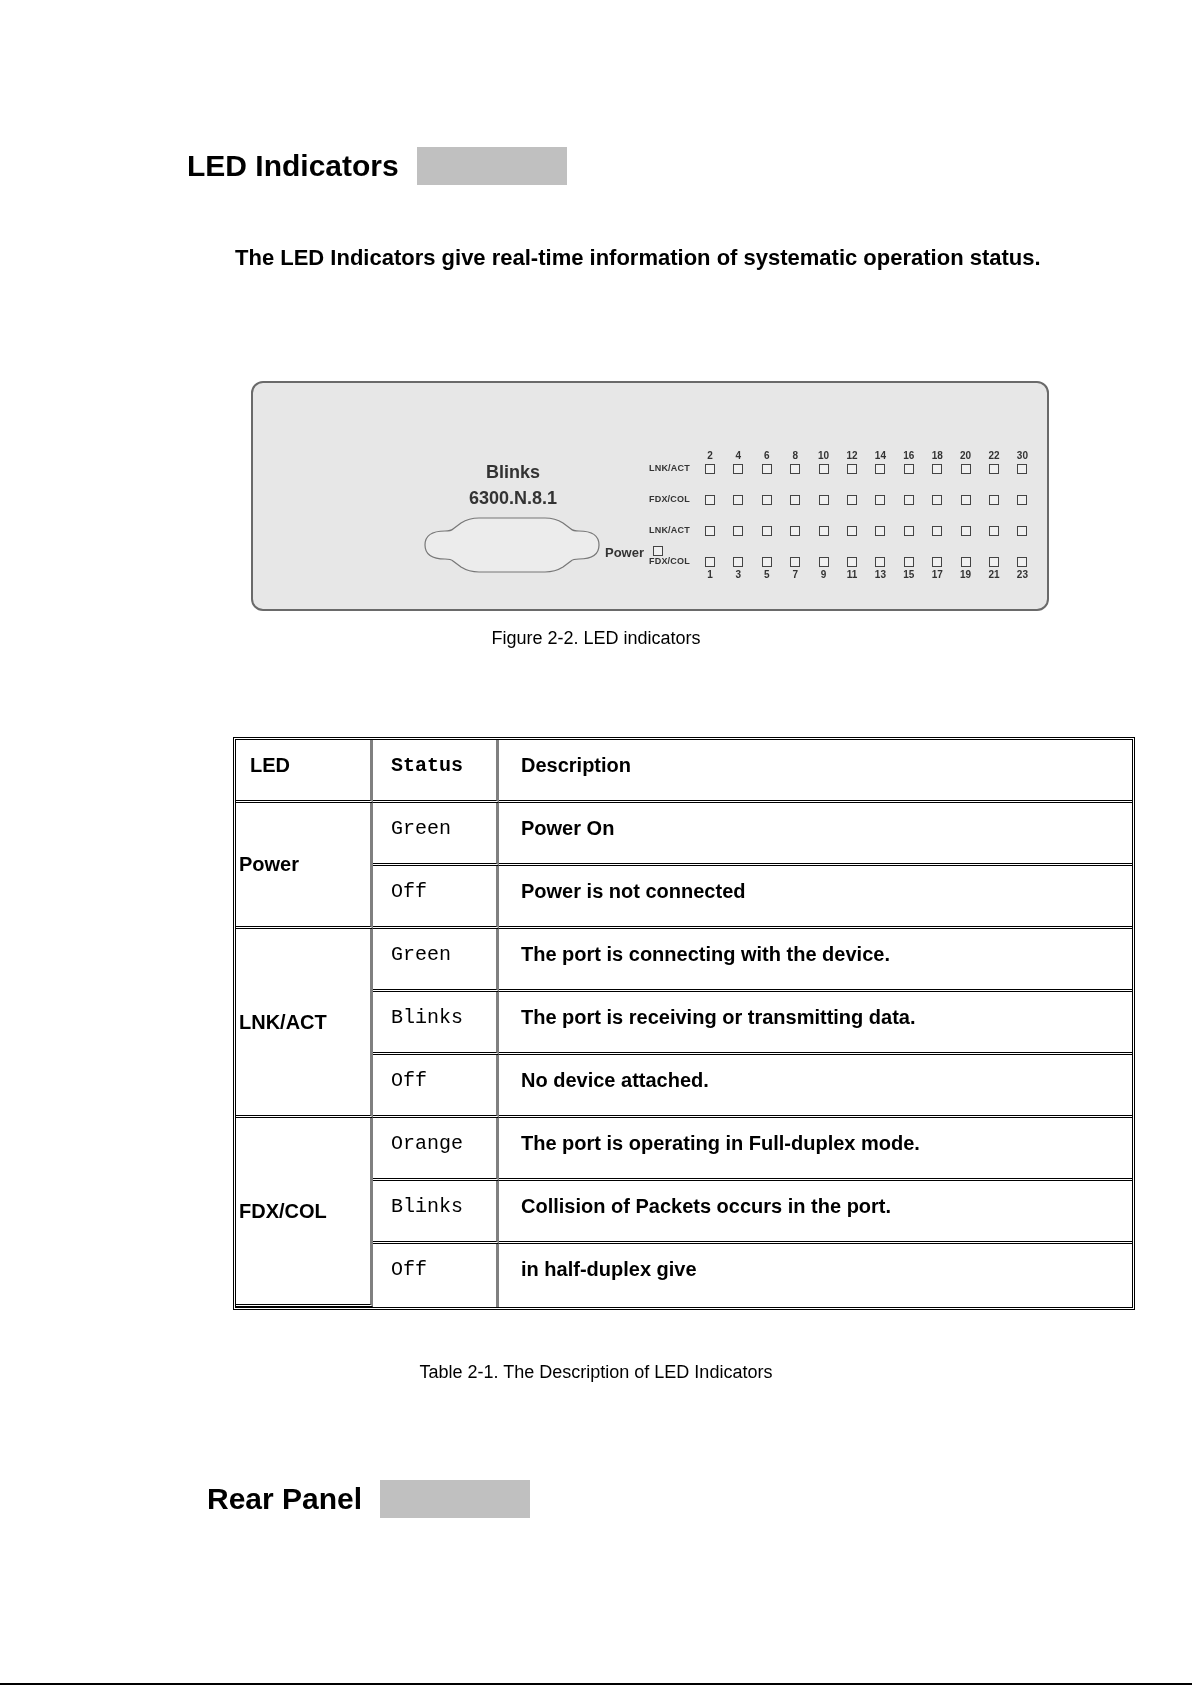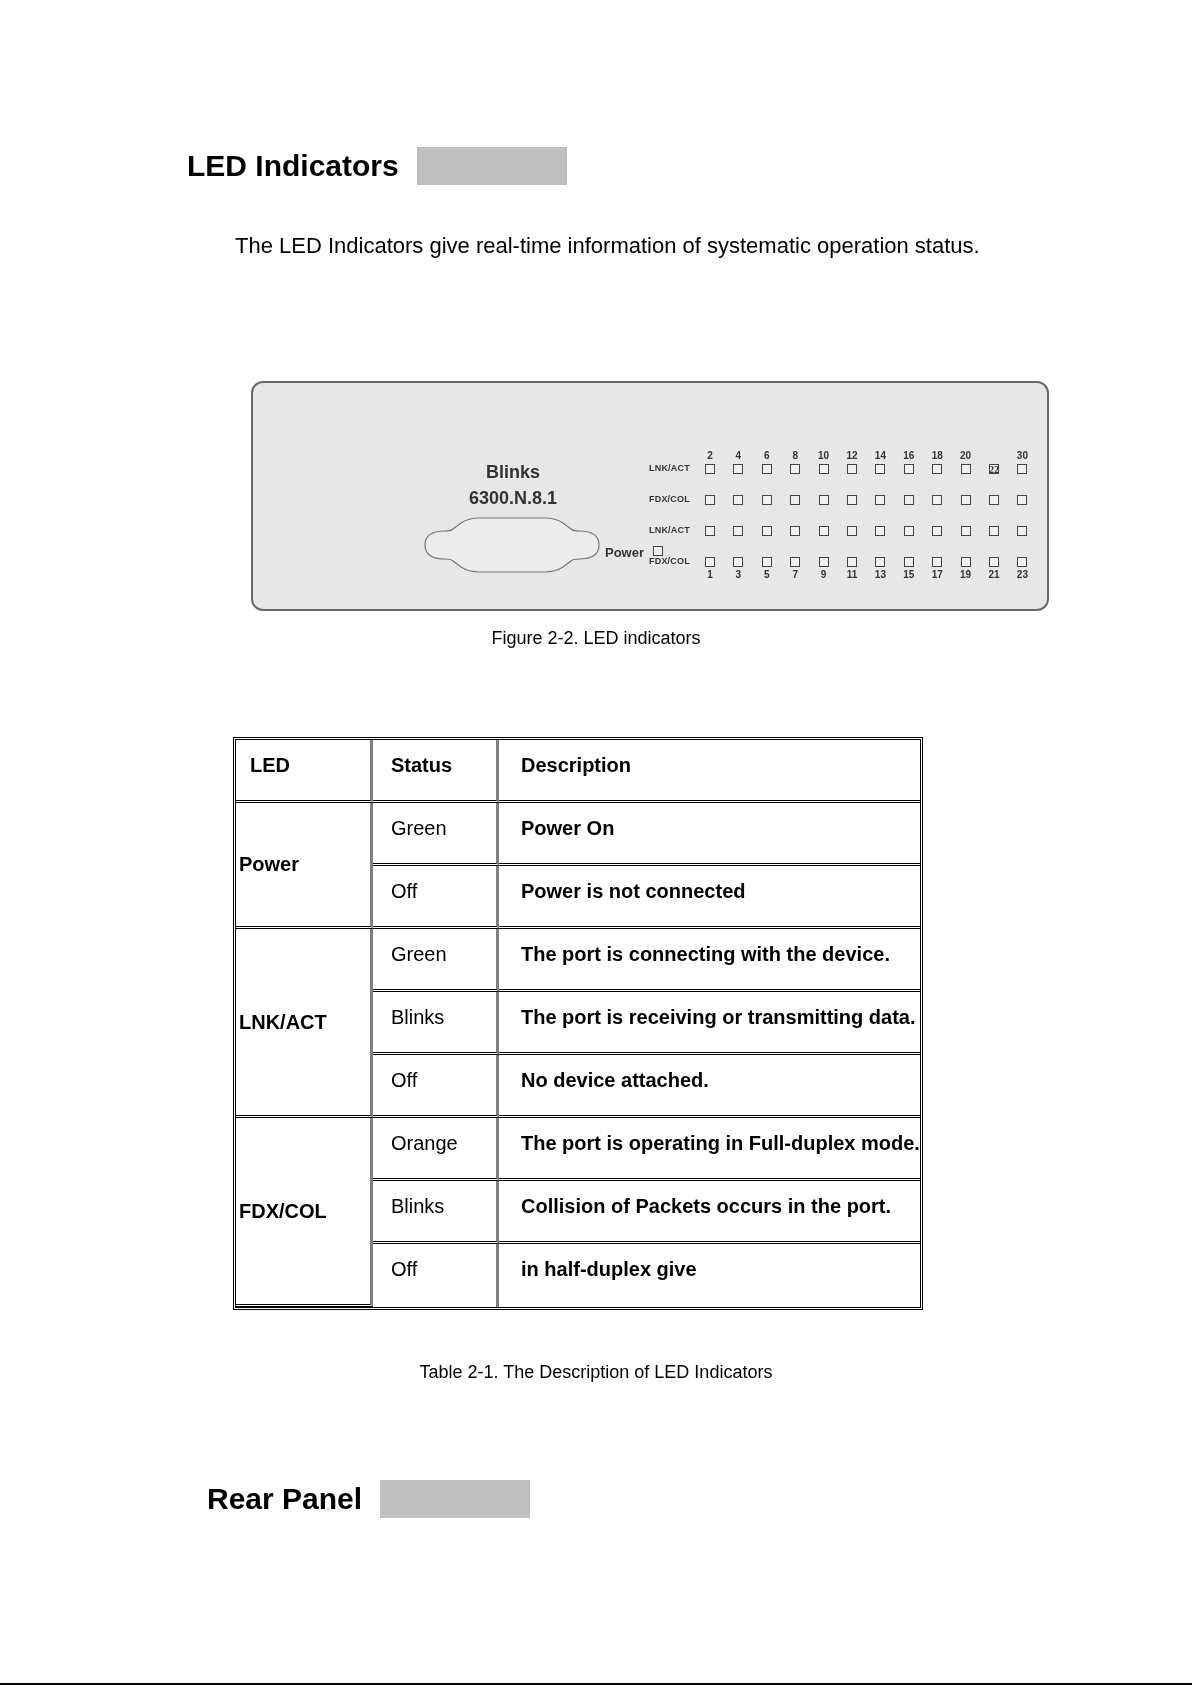--- a/index.html
+++ b/index.html
@@ -22,47 +22,47 @@
     .console-label { position: absolute; left: 210px; top: 76px; width: 100px; text-align: center;
       font-weight: bold; font-size: 18px; color: #333; line-height: 26px; }
     .port-label { position: absolute; font-weight: bold; font-size: 9px; color: #333; letter-spacing: 0.2px; }
     .led { position: absolute; width: 8px; height: 8px; border: 1.5px solid #444; background: #f0f0f0; }
     .port-num { position: absolute; font-weight: bold; font-size: 10px; color: #333; width: 20px; text-align: center; }
     .power-label { position: absolute; font-weight: bold; font-size: 13px; color: #333; }
 
     .caption { position: absolute; font-size: 18px; text-align: center; width: 1192px; left: 0; }
 
     table.led-table {
-      position: absolute; left: 233px; top: 737px; width: 690px;
+      position: absolute; left: 233px; top: 737px; width: 902px;
       border-collapse: separate; border-spacing: 0;
       border: 3px double #000; font-size: 20px;
     }
     table.led-table td {
       border-right: 3px solid #808080; border-bottom: 3px double #000; vertical-align: top;
       padding: 0; height: 63px; box-sizing: border-box;
     }
     table.led-table td:last-child { border-right: none; }
     table.led-table tr:last-child td { border-bottom: none; }
     td.c-led { width: 137px; vertical-align: middle !important; font-weight: bold; padding-left: 3px !important; }
-    td.c-status { width: 126px; padding: 14px 0 0 18px !important; }
+    td.c-status { width: 126px; padding: 14px 0 0 18px !important; font-family: Liberation Mono, monospace; }
     td.c-desc { padding: 14px 0 0 22px !important; font-weight: bold; }
     .hdr td { font-weight: bold; padding-top: 14px !important; }
     .hdr td.c-led { vertical-align: top !important; padding-left: 14px !important; }
 
     .footer-rule { position: absolute; left: 0; top: 1683px; width: 1192px; height: 2px; background: #000; }
   </style>
 </head>
 <body>
 
 <div class="heading" style="top:147px;">
   <span>LED Indicators</span>
   <span class="bar"></span>
 </div>
 
-<div class="para" style="top:224px;">
+<div class="para" style="top:236px;font-weight:bold;">
   <div>The LED Indicators give real-time information of systematic operation status.</div>
 </div>
 
 <div class="panel-wrap">
   <div class="panel">
     <div class="console-label">
       <div>Blinks</div>
       <div>6300.N.8.1</div>
     </div>
     <svg style="position:absolute;left:168px;top:134px;" width="182" height="56">
@@ -126,21 +126,21 @@
         <div class="port-num" style="left: 447px; top: 67px;">2</div>
         <div class="port-num" style="left: 475.4px; top: 67px;">4</div>
         <div class="port-num" style="left: 503.8px; top: 67px;">6</div>
         <div class="port-num" style="left: 532.2px; top: 67px;">8</div>
         <div class="port-num" style="left: 560.6px; top: 67px;">10</div>
         <div class="port-num" style="left: 589px; top: 67px;">12</div>
         <div class="port-num" style="left: 617.4px; top: 67px;">14</div>
         <div class="port-num" style="left: 645.8px; top: 67px;">16</div>
         <div class="port-num" style="left: 674.2px; top: 67px;">18</div>
         <div class="port-num" style="left: 702.6px; top: 67px;">20</div>
-        <div class="port-num" style="left: 731px; top: 81px; font-family: Liberation Serif, serif;">22</div>
+        <div class="port-num" style="left: 731px; top: 67px;">22</div>
         <div class="port-num" style="left: 759.4px; top: 67px;">30</div>
         <div class="port-num" style="left: 447px; top: 186px;">1</div>
         <div class="port-num" style="left: 475.4px; top: 186px;">3</div>
         <div class="port-num" style="left: 503.8px; top: 186px;">5</div>
         <div class="port-num" style="left: 532.2px; top: 186px;">7</div>
         <div class="port-num" style="left: 560.6px; top: 186px;">9</div>
         <div class="port-num" style="left: 589px; top: 186px;">11</div>
         <div class="port-num" style="left: 617.4px; top: 186px;">13</div>
         <div class="port-num" style="left: 645.8px; top: 186px;">15</div>
         <div class="port-num" style="left: 674.2px; top: 186px;">17</div>

